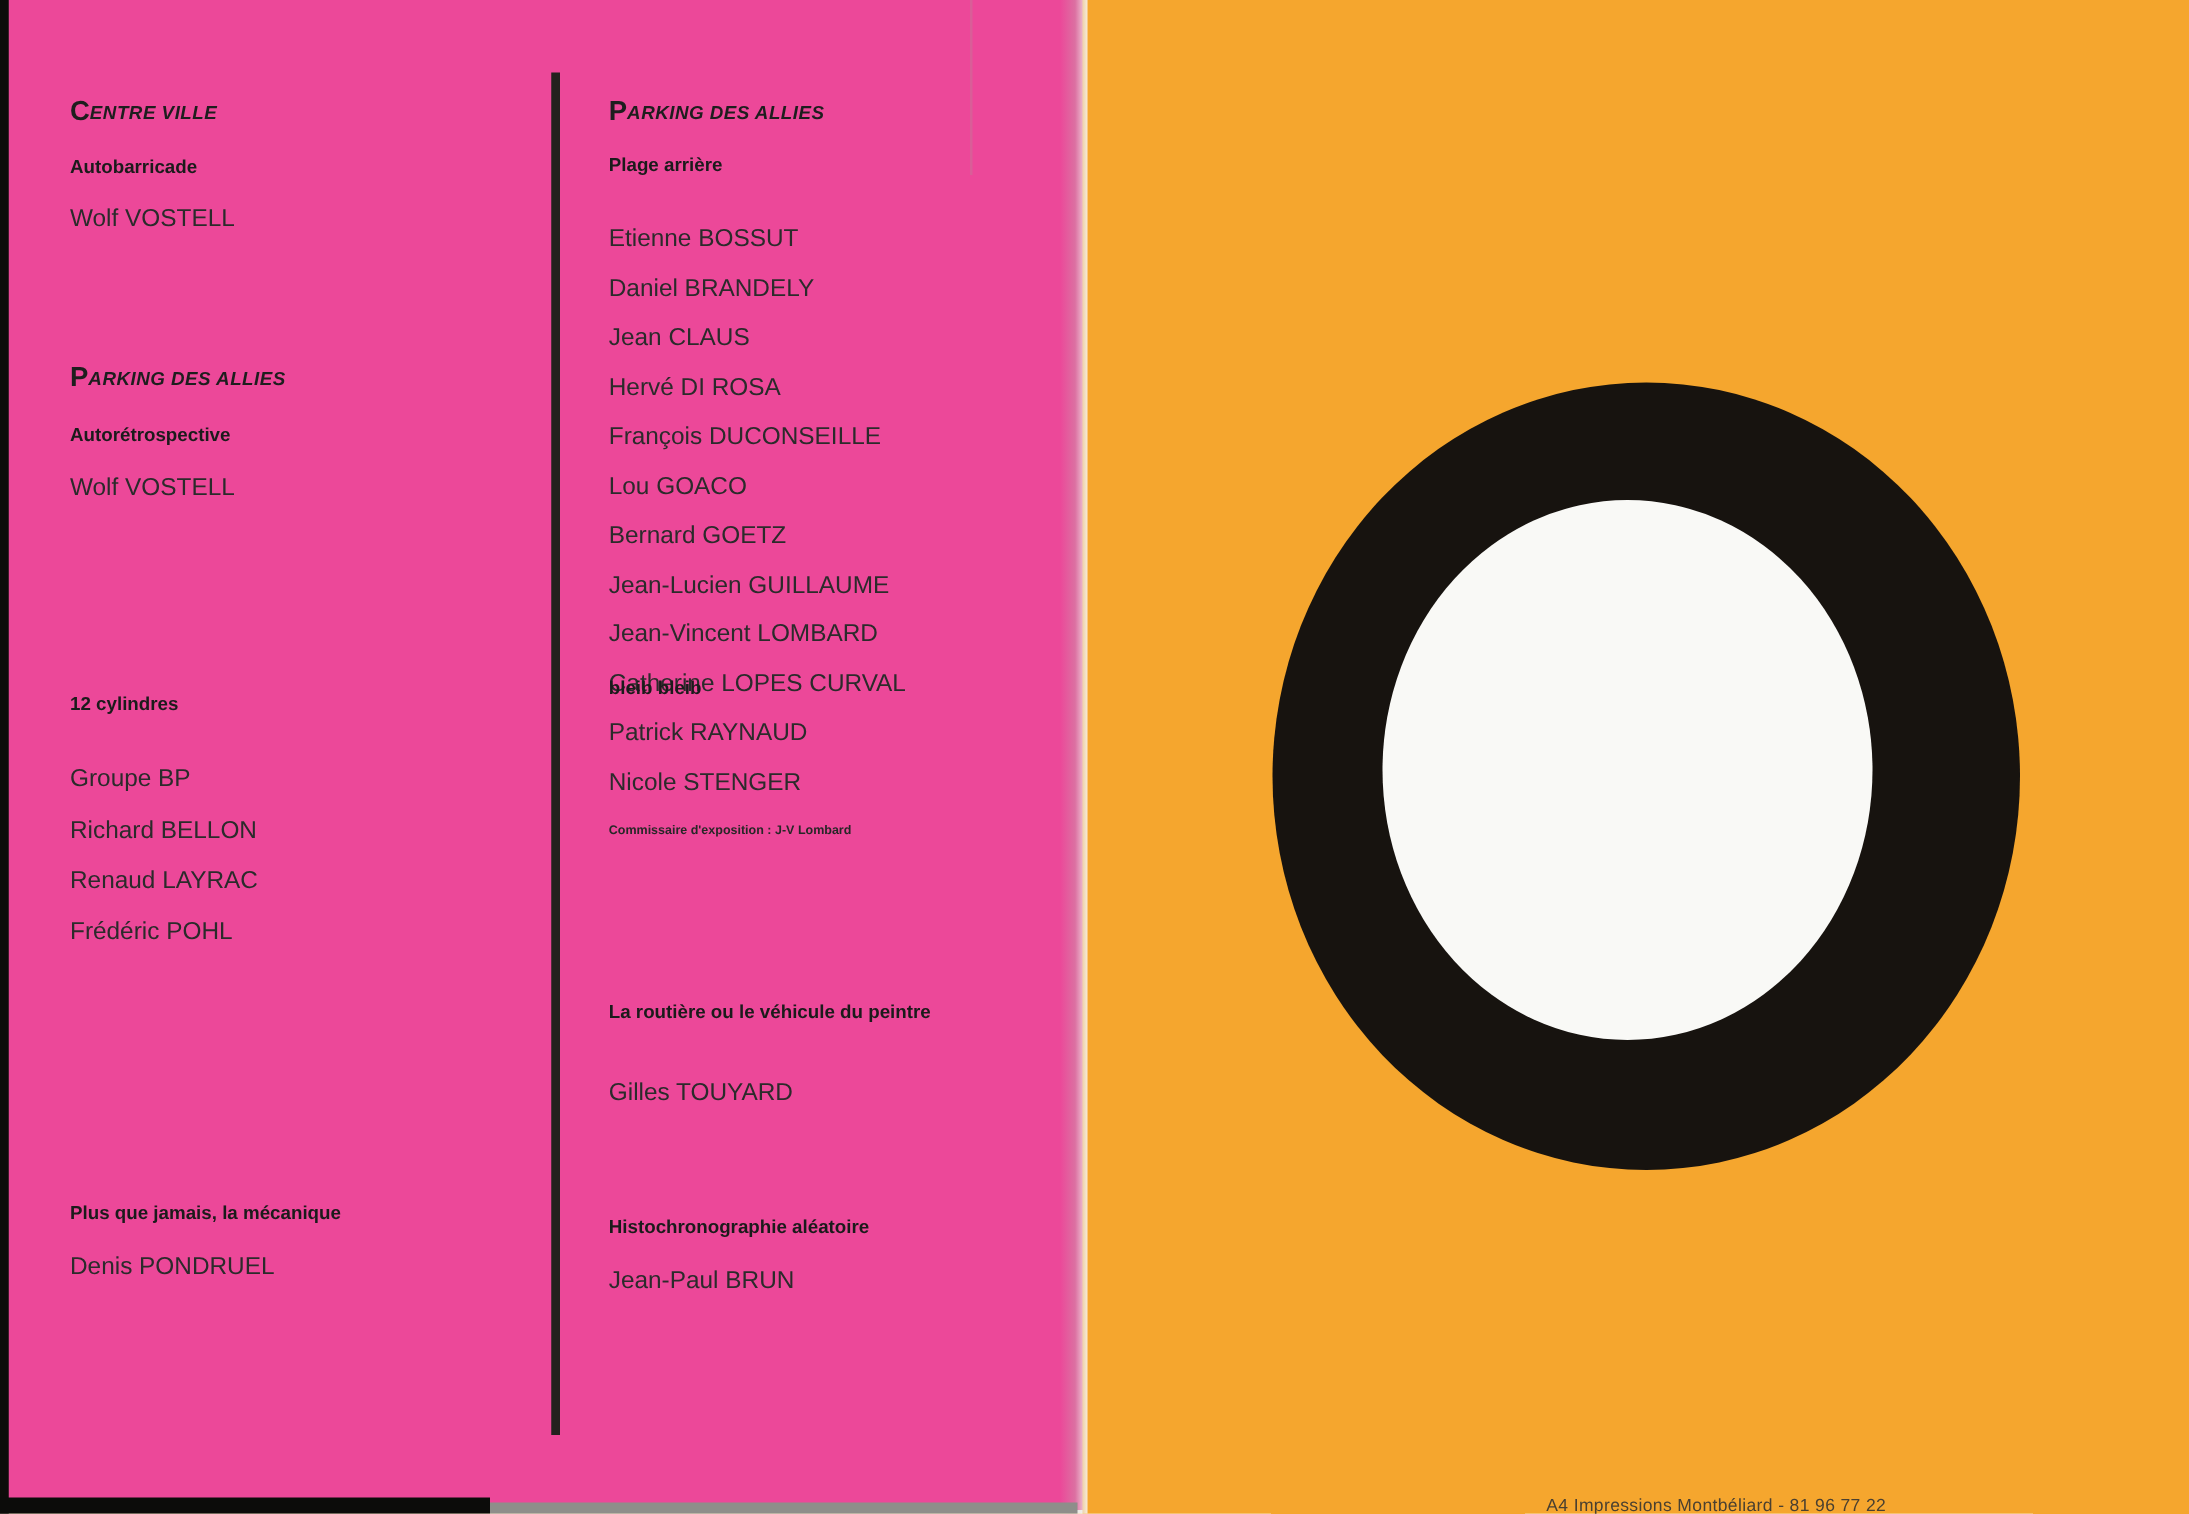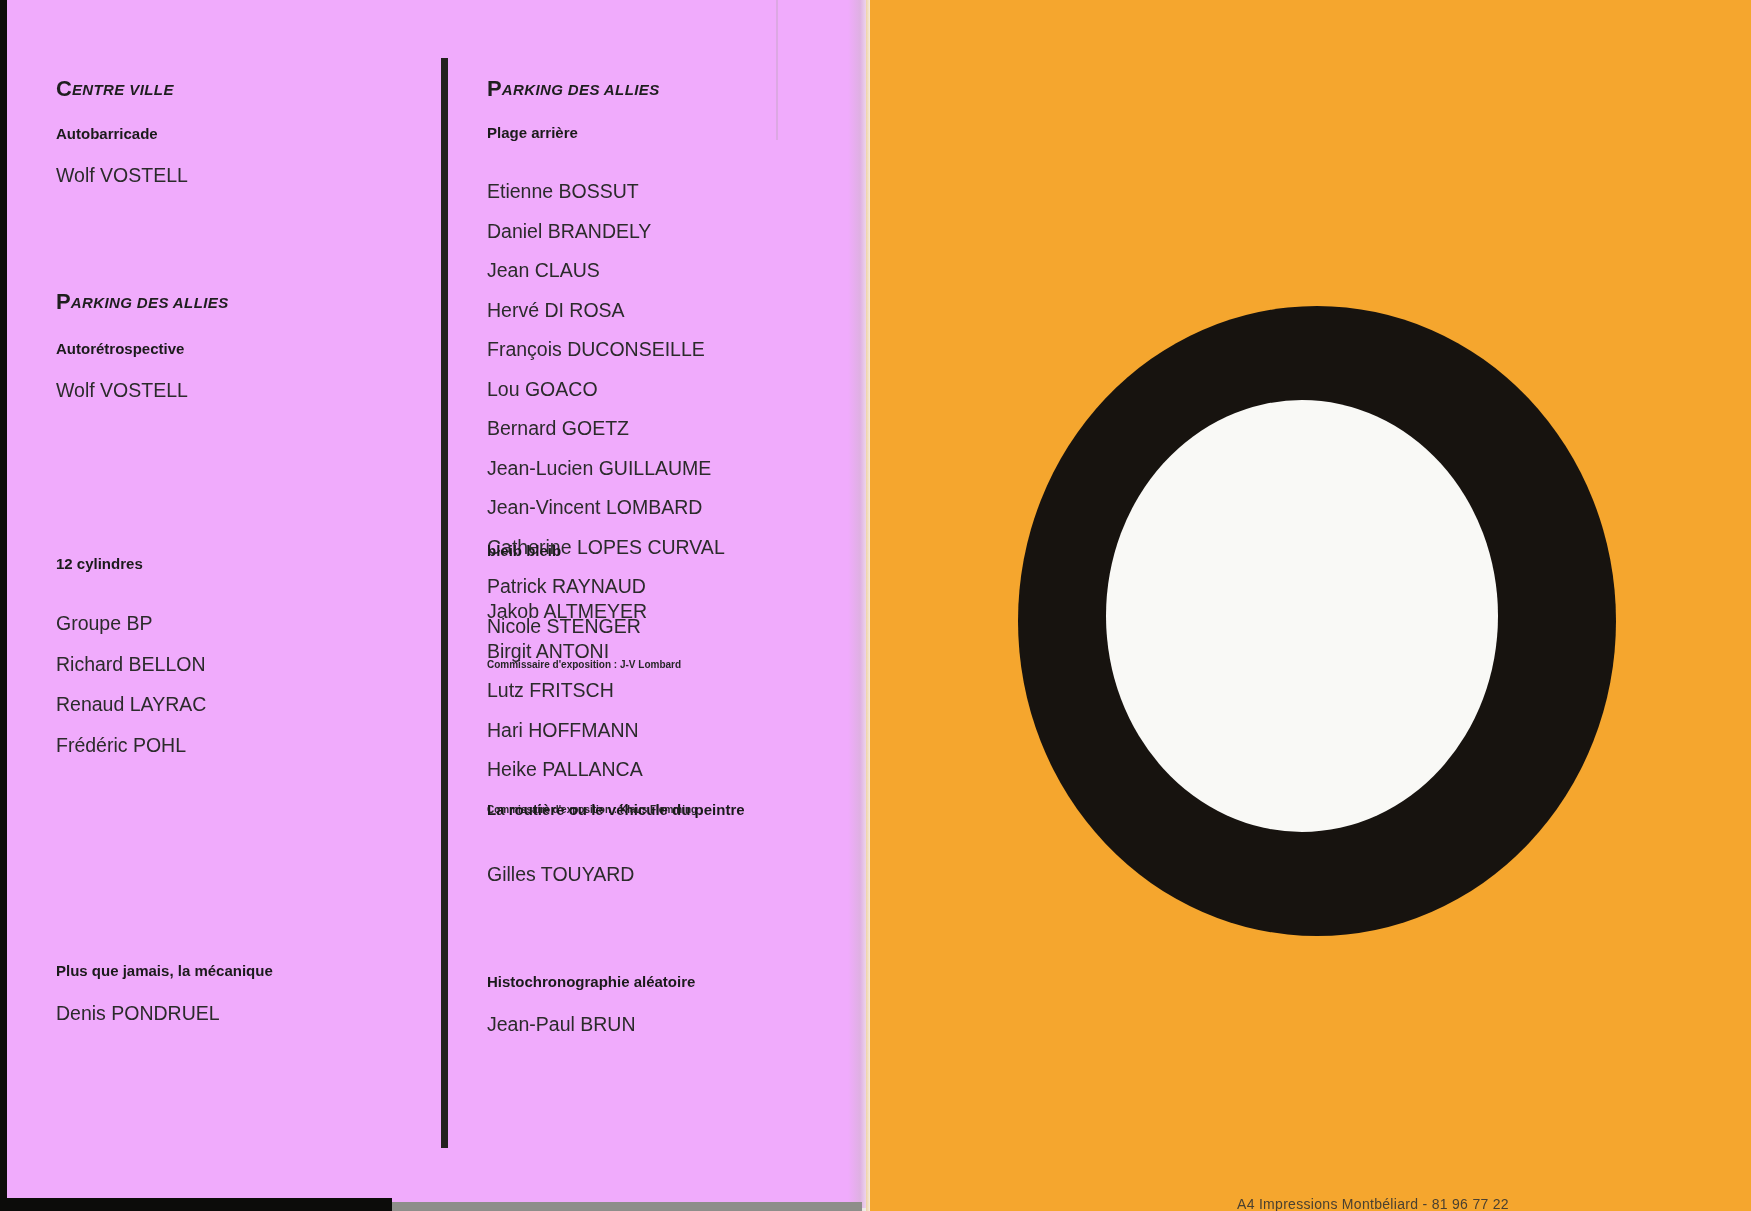--- a/index.html
+++ b/index.html
@@ -9,21 +9,21 @@
     position: relative;
     overflow: hidden;
     background: #fdfdfb;
     font-family: "Liberation Sans", "DejaVu Sans", sans-serif;
     color: #222;
   }
 
   
   .page-left {
     position: absolute; left: 0; top: 0; width: 870px; height: 1208px;
-    background: #f0abfc;
+    background: #ec4899;
   }
   
   .deckle {
     position: absolute; left: 848px; top: 0; width: 22px; height: 1211px;
     background: linear-gradient(to right, rgba(0,0,0,0) 0%, rgba(190,186,178,0.35) 55%, rgba(247,243,238,0.9) 100%);
   }
   
   .edge-left {
     position: absolute; left: 0; top: 0; width: 7px; height: 1211px;
     background: #0d0c0a;
@@ -135,28 +135,20 @@
     <div class="artist-line">Bernard GOETZ</div>
     <div class="artist-line">Jean-Lucien GUILLAUME</div>
     <div class="artist-line">Jean-Vincent LOMBARD</div>
     <div class="artist-line">Catherine LOPES CURVAL</div>
     <div class="artist-line">Patrick RAYNAUD</div>
     <div class="artist-line">Nicole STENGER</div>
     <div class="curator-note" style="margin-top:2px;">Commissaire d'exposition : J-V Lombard</div>
   </div>
 
   <div class="block exhibit-title" style="left:487px; top:539px;">bleib bleib</div>
-  <div class="block" style="left:487px; top:583px;">
-    <div class="artist-line">Jakob ALTMEYER</div>
-    <div class="artist-line">Birgit ANTONI</div>
-    <div class="artist-line">Lutz FRITSCH</div>
-    <div class="artist-line">Hari HOFFMANN</div>
-    <div class="artist-line">Heike PALLANCA</div>
-    <div class="curator-note" style="margin-top:3px;">Commissaire d'exposition : Klaus Flemming</div>
-  </div>
 
   <div class="block exhibit-title" style="left:487px; top:798px; width:276px; white-space:normal;">La routière ou le véhicule du peintre</div>
   <div class="block artist-line" style="left:487px; top:864px;">Gilles TOUYARD</div>
 
   <div class="block exhibit-title" style="left:487px; top:970px;">Histochronographie aléatoire</div>
   <div class="block artist-line" style="left:487px; top:1014px;text-align:center;">Jean-Paul BRUN</div>
 
 </div>
 
 <div class="divider"></div>

